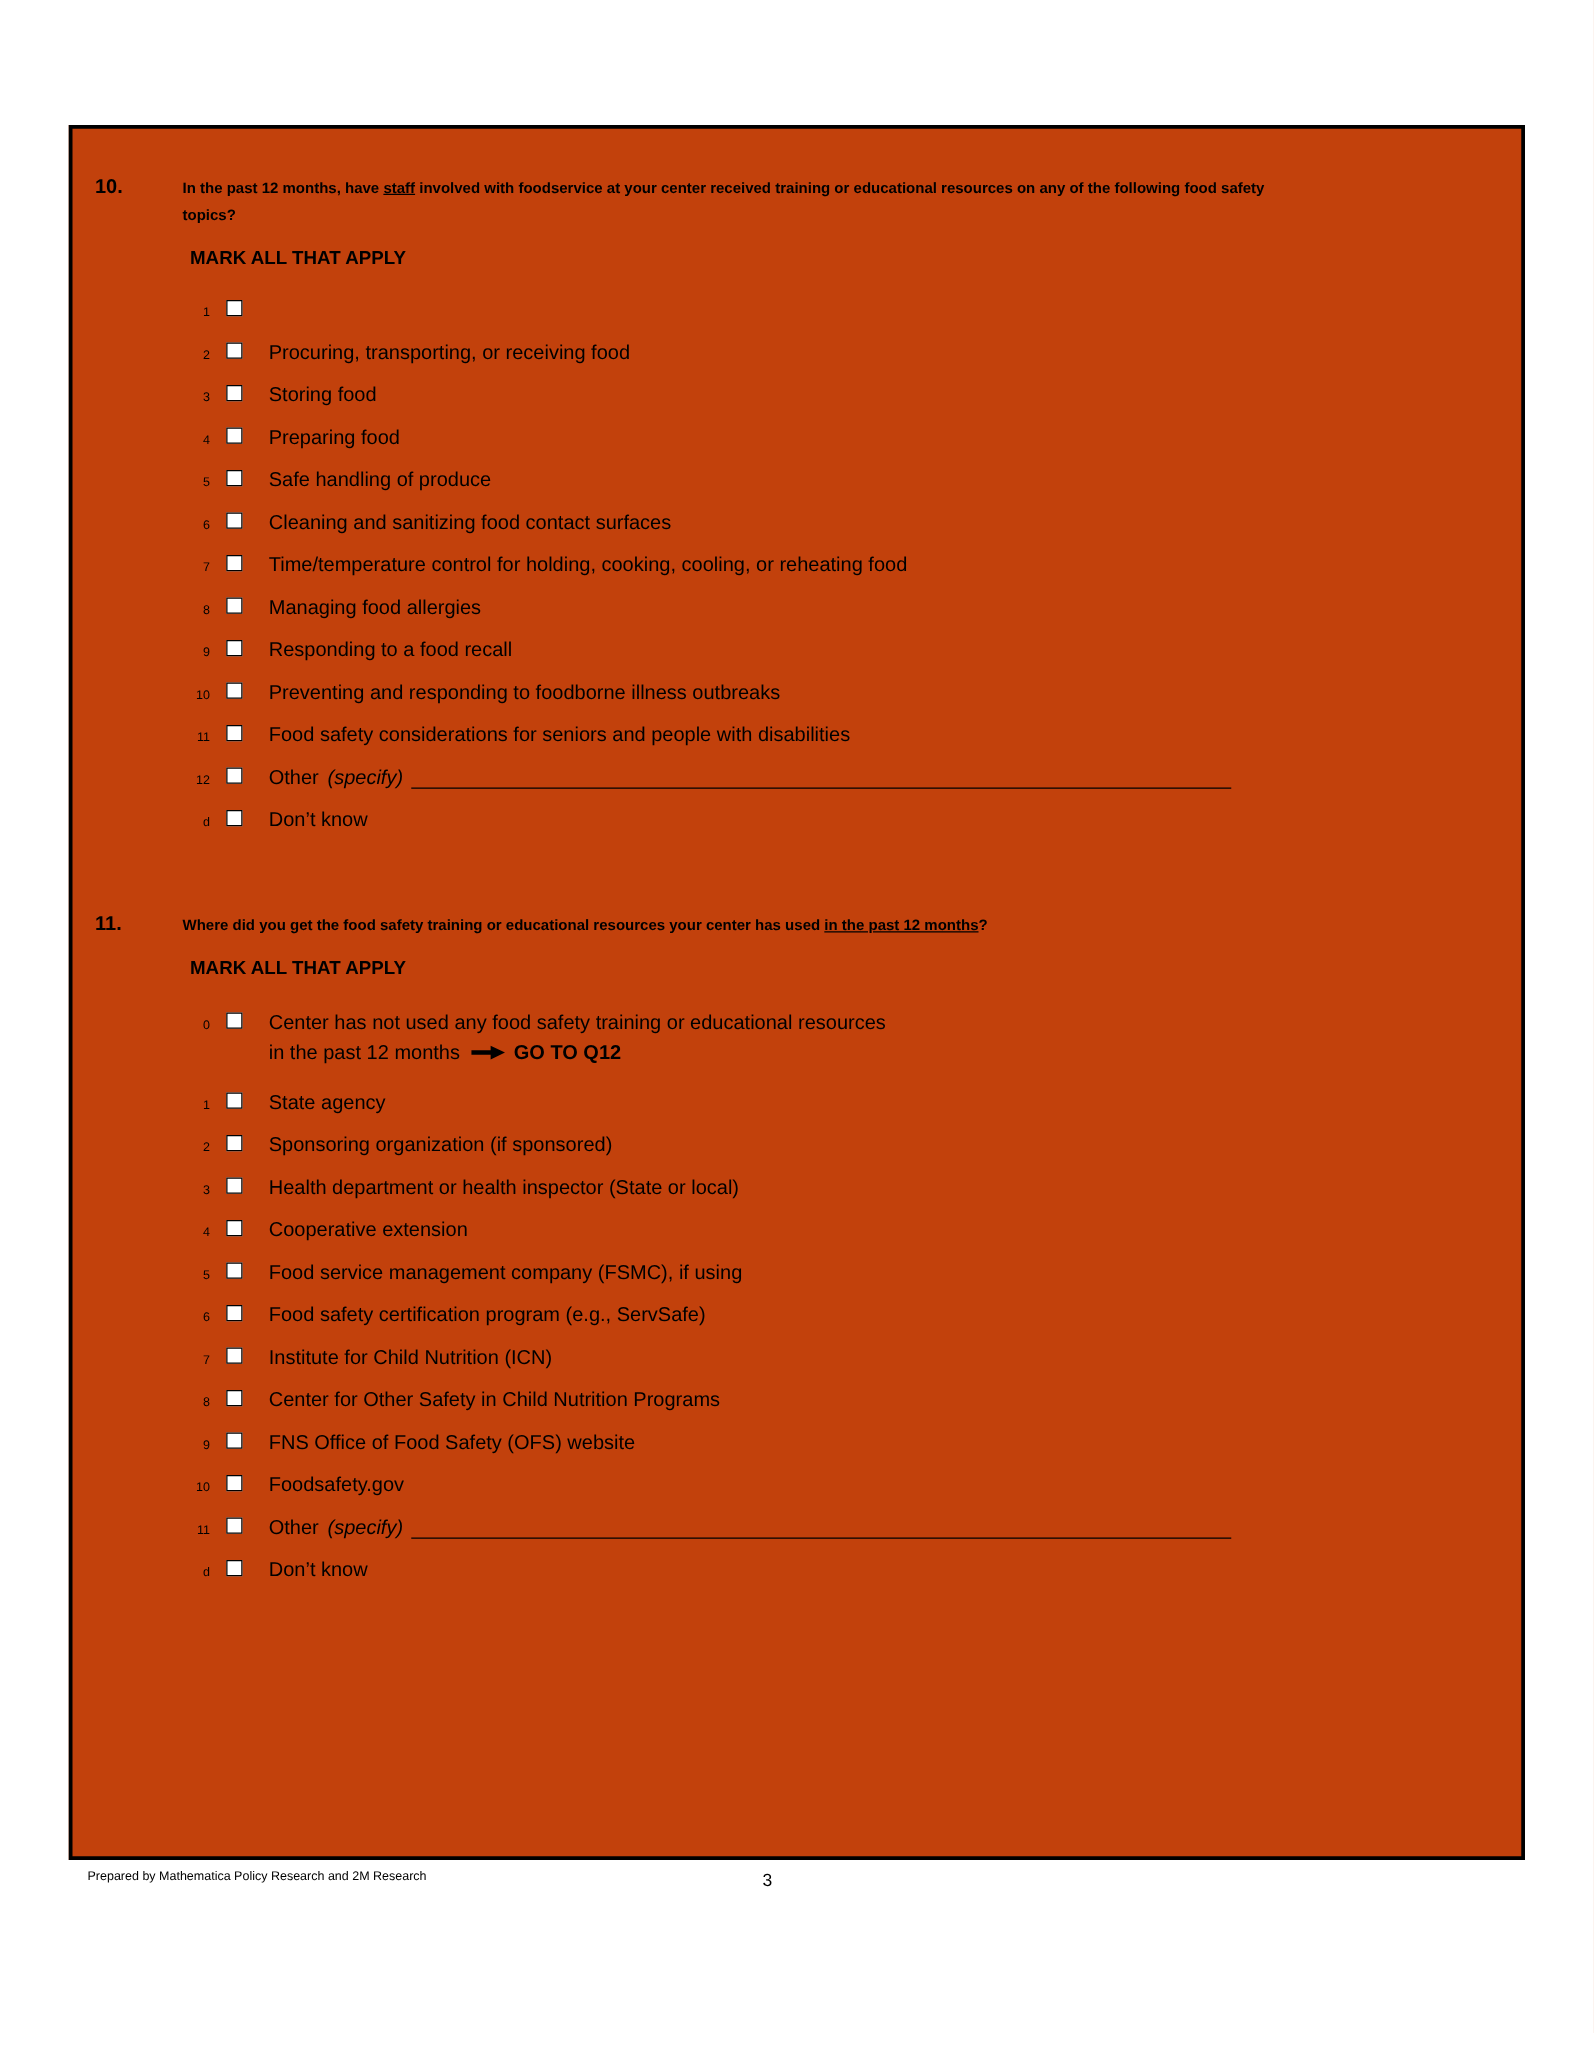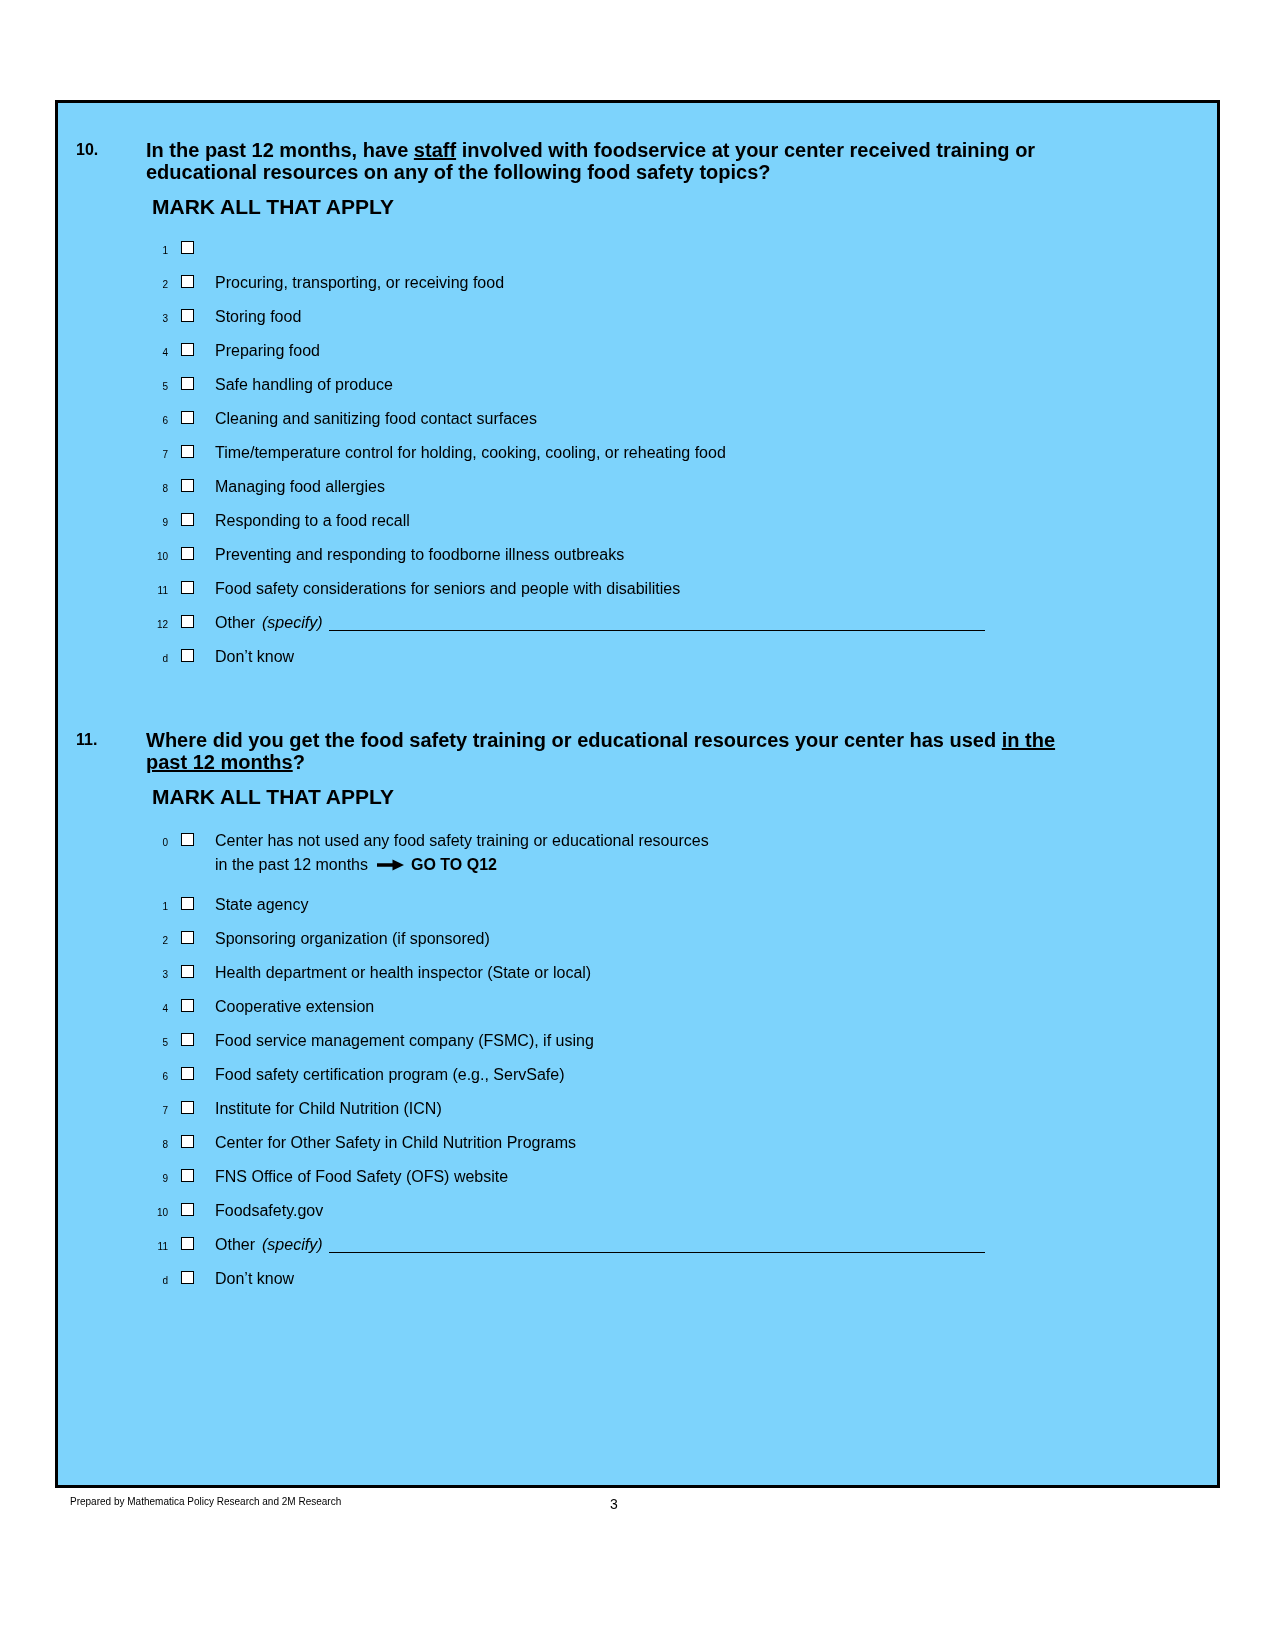--- a/index.html
+++ b/index.html
@@ -6,30 +6,30 @@
   html, body { background: #ffffff; }
   body {
     width: 1275px; height: 1650px; position: relative;
     font-family: "Liberation Sans", sans-serif; color: #000;
   }
   .sheet {
     position: absolute; left: 55px; top: 100px;
     width: 1165px; height: 1388px;
     border: 3px solid #000;
     padding: 36px 55px 0 18px;
-    background: #7dd3fc;
+    background: #c2410c;
   }
   .qrow { display: flex; }
   .qnum { width: 70px; flex-shrink: 0; font-weight: bold; font-size: 16px; line-height: 22px; }
   .qbody { flex: 1; min-width: 0; }
-  .qtext { font-weight: bold; font-size: 20px; line-height: 22px; }
+  .qtext { font-weight: bold; font-size: 12px; line-height: 22px; }
   .q10 .qtext { max-width: 895px; }
   .q11 .qtext { max-width: 952px; }
   .ul { text-decoration: underline; }
-  .instruction { font-weight: bold; font-size: 21px; line-height: 20px; margin: 14px 0 0 6px; }
+  .instruction { font-weight: bold; font-size: 15px; line-height: 20px; margin: 14px 0 0 6px; }
   .items { margin-top: 22px; }
   .item {
     display: flex; align-items: baseline;
     margin: 0 0 8px 4px;
     font-size: 16px; line-height: 24px;
   }
   .num { width: 18px; flex-shrink: 0; text-align: right; font-size: 10px; }
   .box {
     width: 13px; height: 13px; flex-shrink: 0;
     border: 1.5px solid #000; margin-left: 13px;

